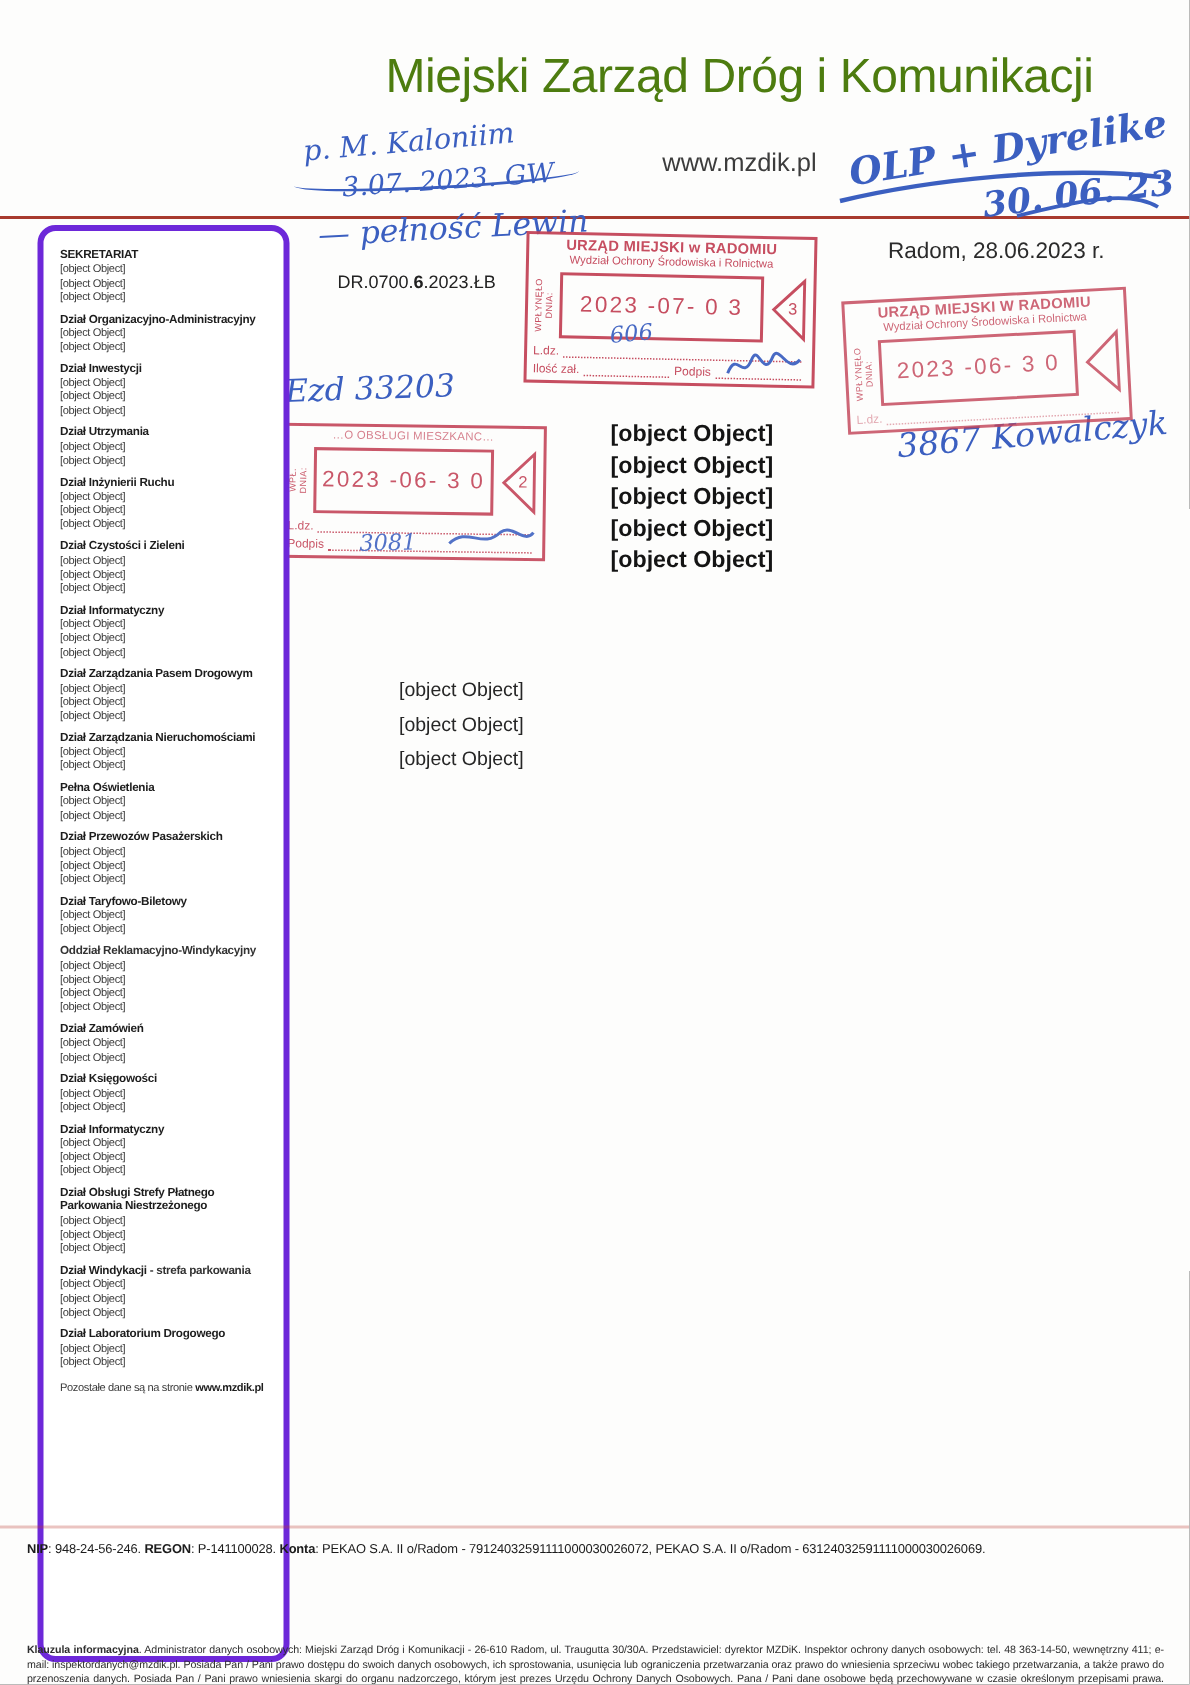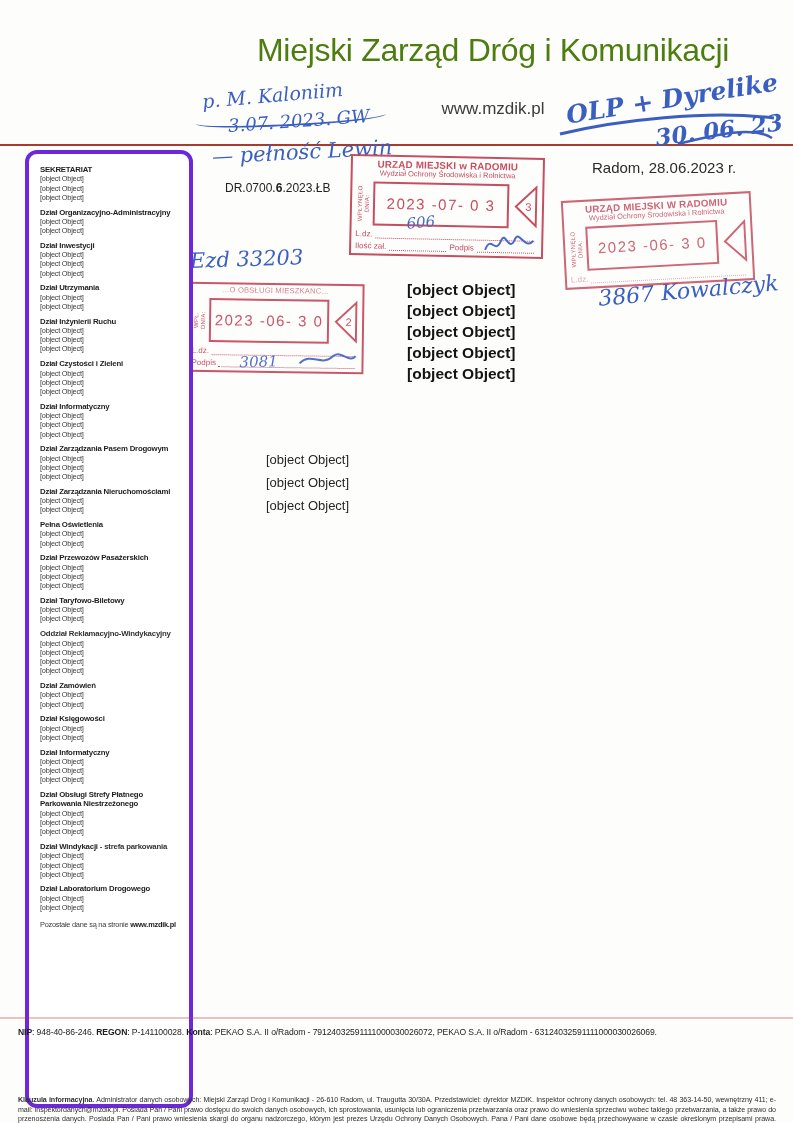--- a/index.html
+++ b/index.html
@@ -385,16 +385,16 @@
   </div>
 
   <div class="body-text">
 
   <p>[object Object]</p>
       <p>[object Object]</p>
       <p>[object Object]</p>
     </div>
 
   <div class="footer-sep"></div>
-  <div class="nip-line"><b>NIP</b><span>: 948-40-86-246. </span><b>REGON</b><span>: P-141100028. </span><b>Konta</b><span>: PEKAO S.A. II o/Radom - 79124032591111000030026072, PEKAO S.A. II o/Radom - 63124032591111000030026069.</span></div>
+  <div class="nip-line"><b>NIP</b><span>: 948-24-56-246. </span><b>REGON</b><span>: P-141100028. </span><b>Konta</b><span>: PEKAO S.A. II o/Radom - 79124032591111000030026072, PEKAO S.A. II o/Radom - 63124032591111000030026069.</span></div>
   <div class="clause"><b>Klauzula informacyjna</b><span>. Administrator danych osobowych: Miejski Zarząd Dróg i Komunikacji - 26-610 Radom, ul. Traugutta 30/30A. Przedstawiciel: dyrektor MZDiK. Inspektor ochrony danych osobowych: tel. 48 363-14-50, wewnętrzny 411; e-mail: inspektordanych@mzdik.pl. Posiada Pan / Pani prawo dostępu do swoich danych osobowych, ich sprostowania, usunięcia lub ograniczenia przetwarzania oraz prawo do wniesienia sprzeciwu wobec takiego przetwarzania, a także prawo do przenoszenia danych. Posiada Pan / Pani prawo wniesienia skargi do organu nadzorczego, którym jest prezes Urzędu Ochrony Danych Osobowych. Pana / Pani dane osobowe będą przechowywane w czasie określonym przepisami prawa. Pełna treść klauzuli jest dostępna na stronie internetowej www.mzdik.pl (ochrona danych).</span></div>
 
 </div>
 
 </body></html>

